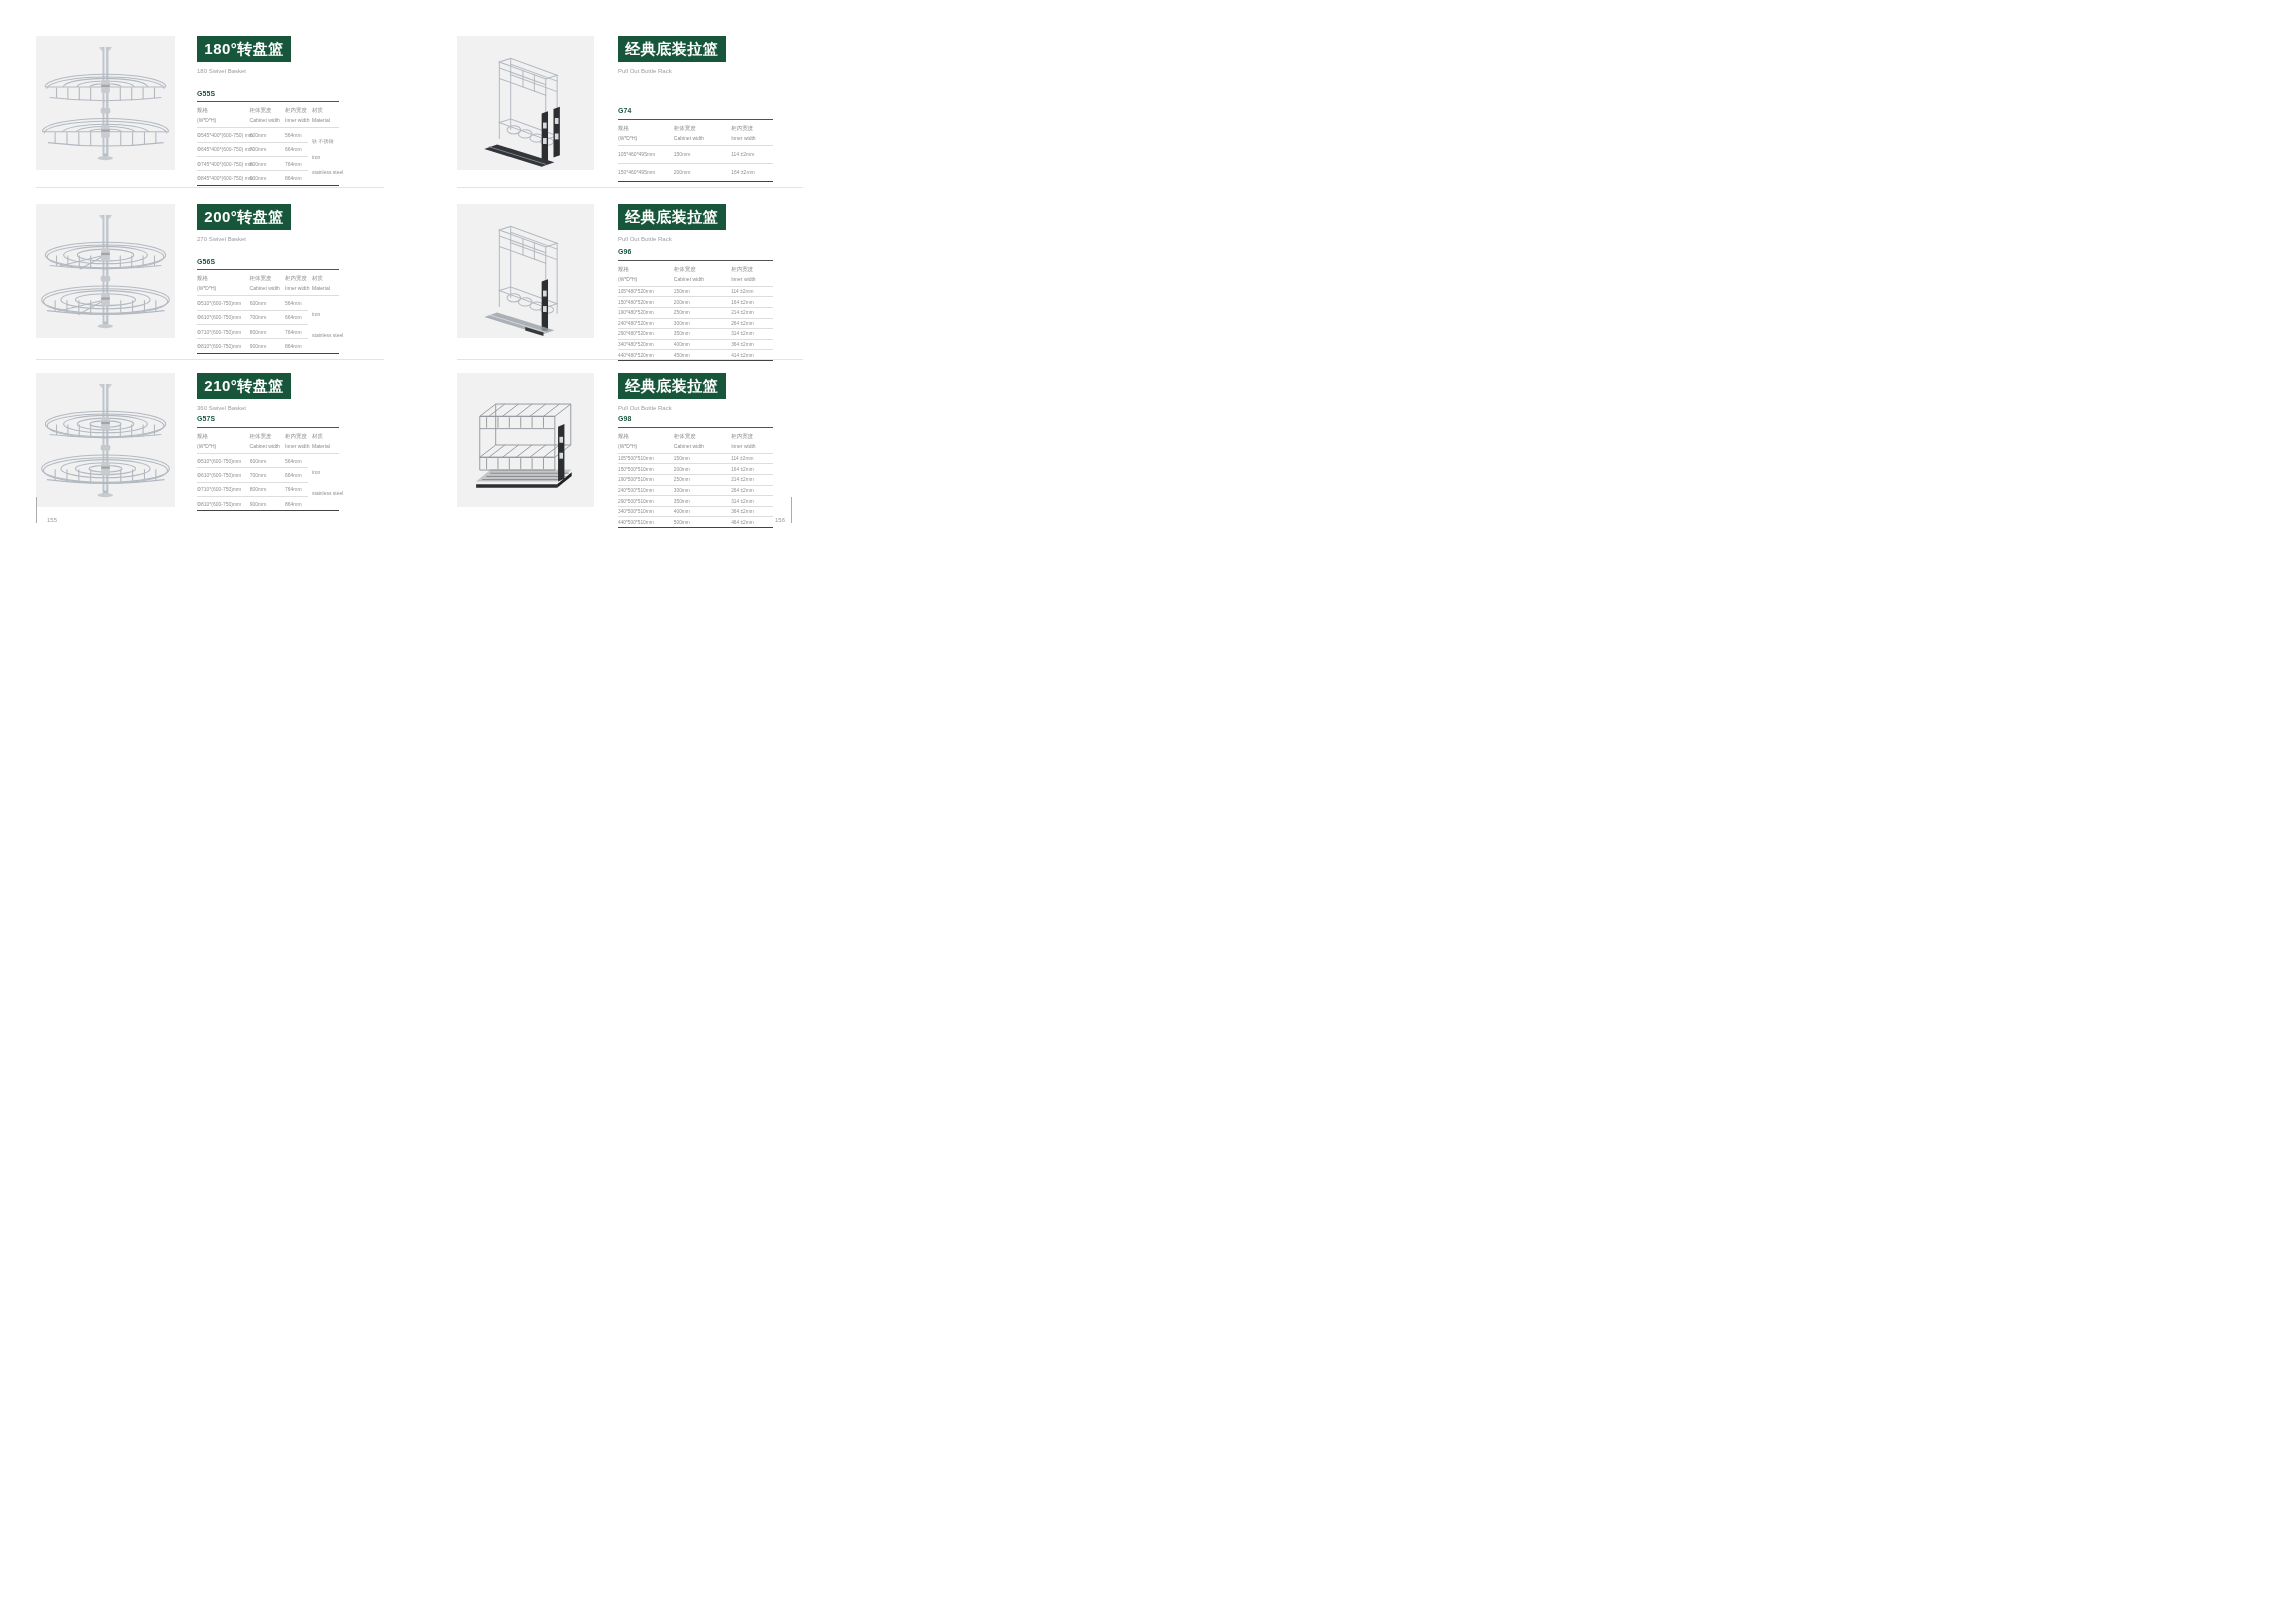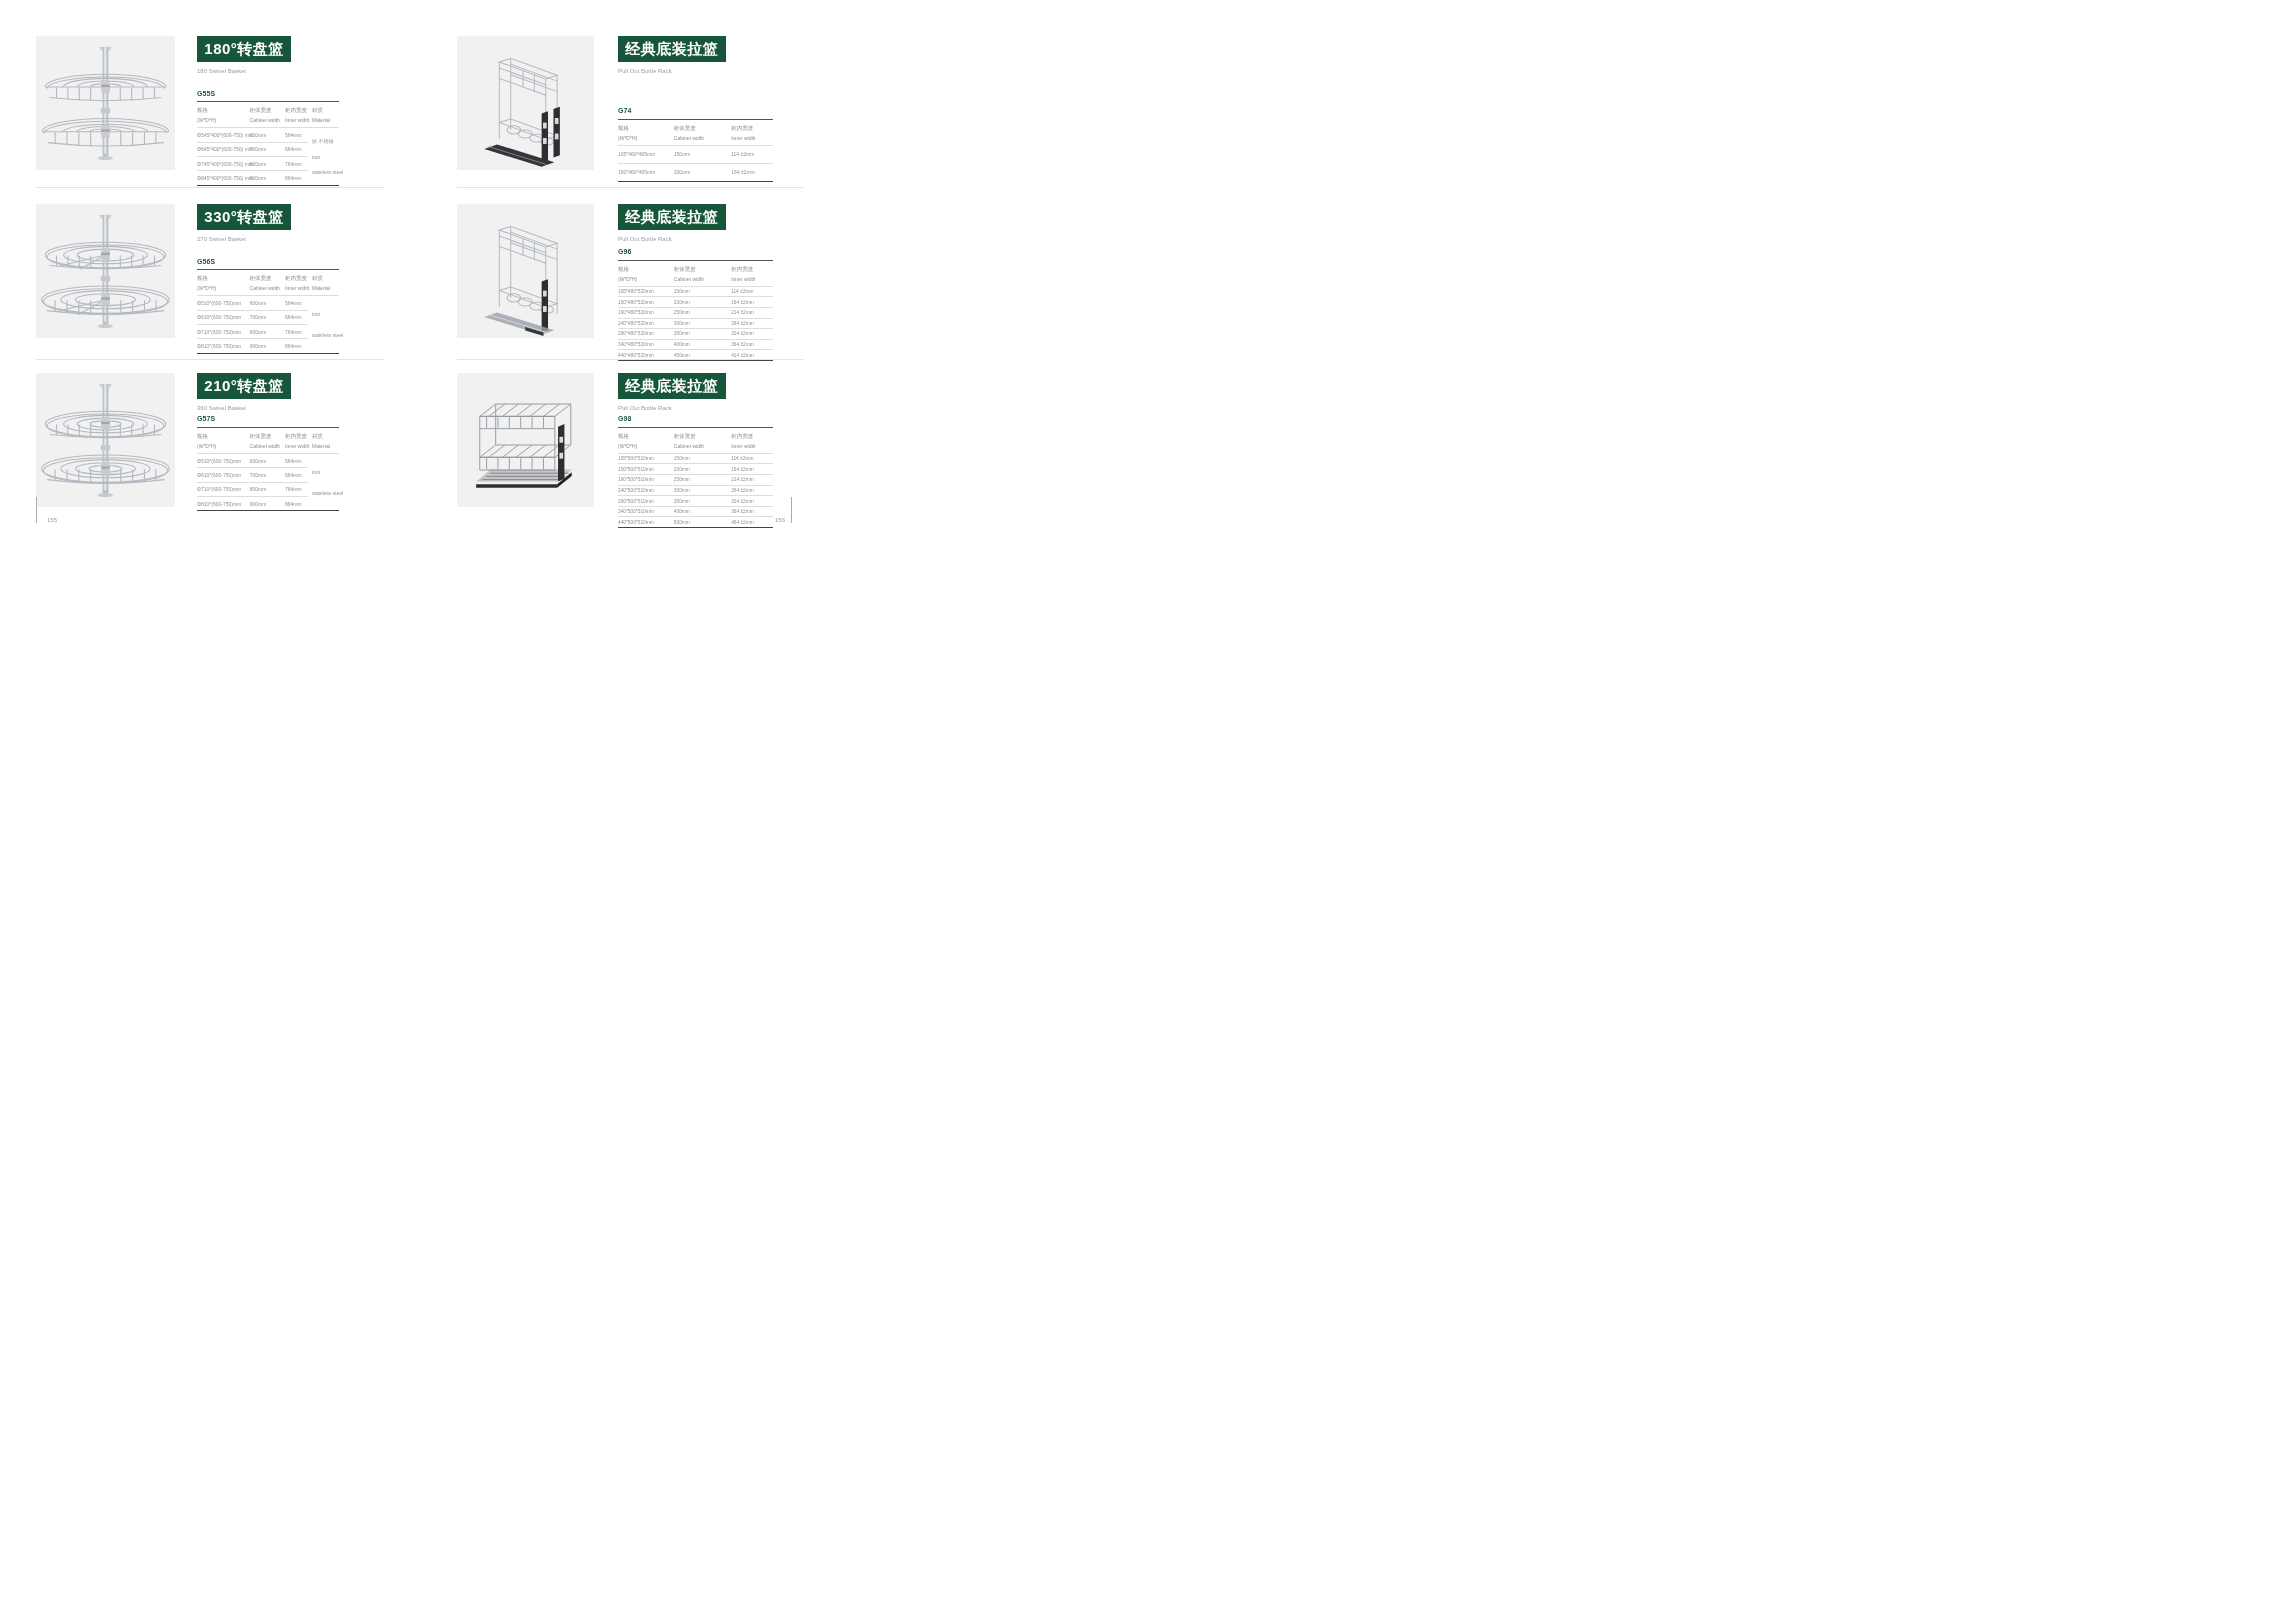--- a/index.html
+++ b/index.html
@@ -207,21 +207,21 @@
             <path d="M152 210 L46 236"></path>
               <path d="M152 210 L92 243"></path>
           </g>
           <rect x="143" y="195" width="19" height="28" rx="3" fill="#c9cbce"></rect>
           <rect x="143" y="205" width="19" height="5" fill="#a2a6aa"></rect>
           <rect x="147" y="258" width="11" height="8" fill="#b8bdc2"></rect>
           <ellipse cx="152" cy="268" rx="17" ry="4.5" fill="#c7cbcf"></ellipse>
         </svg>
       </div>
       <div class="info">
-        <div class="badge">330°转盘篮</div>
+        <div class="badge">200°转盘篮</div>
         <div class="subtitle">270 Swivel Basket</div>
         <div class="model mt-a">G56S</div>
         <div class="spec-table table-4col">
             <div class="t-head">
               <div class="t-hcell">
                 <div class="t-zh">规格</div>
                 <div class="t-en">(W*D*H)</div>
               </div>
               <div class="t-hcell">
                 <div class="t-zh">柜体宽度</div>

